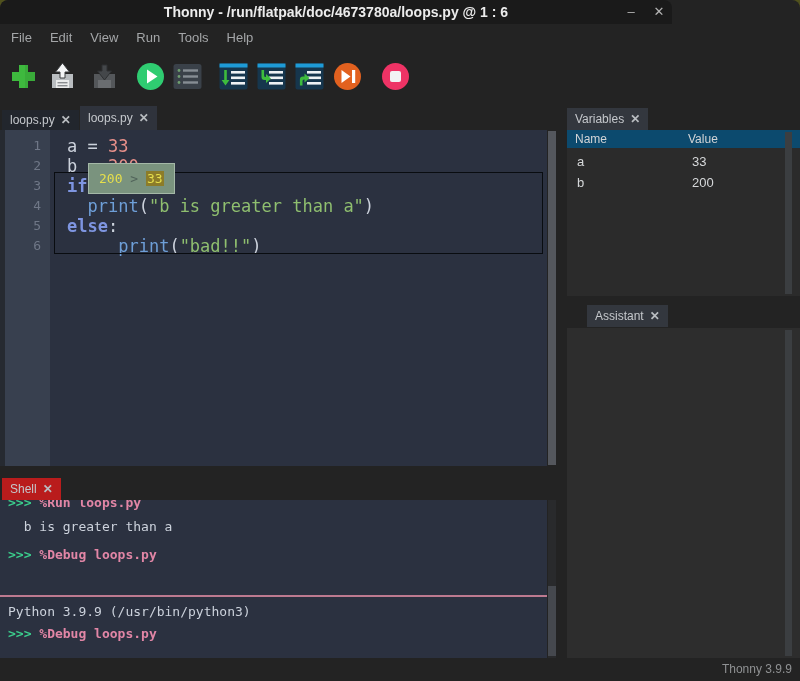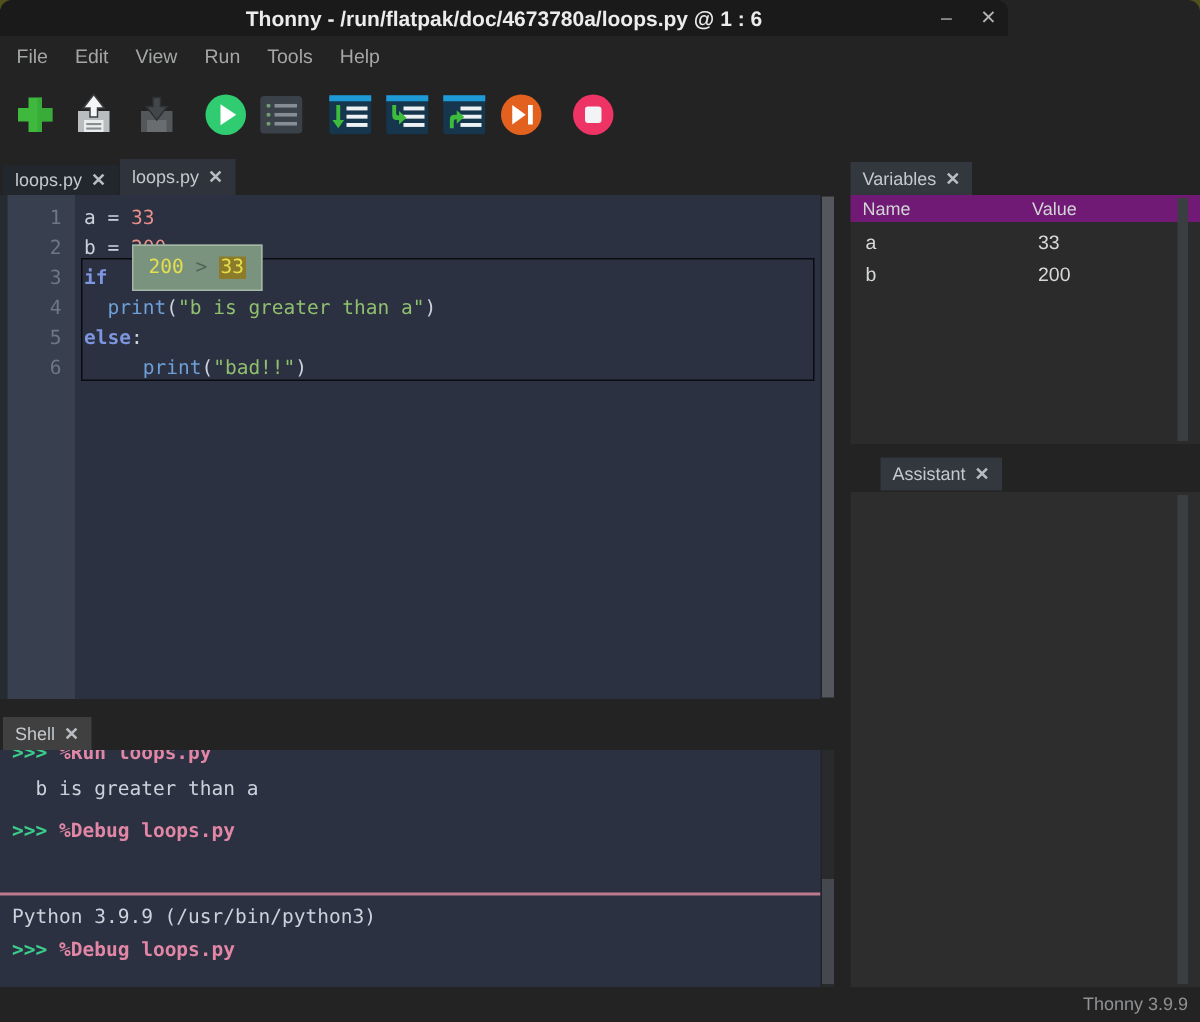--- a/index.html
+++ b/index.html
@@ -28,38 +28,38 @@
   .etab .x{margin-left:6px;color:#b9bdc1;font-weight:bold;}
   .etab1{left:2px;top:110px;height:20px;line-height:20px;background:#22262d;}
   .etab2{left:80px;top:106px;height:24px;line-height:24px;background:#2f333c;}
 
   
   .editor{position:absolute;left:0;top:130px;width:547px;height:336px;background:#2b3140;overflow:hidden;}
   .gutter{position:absolute;left:0;top:0;width:50px;height:336px;background:#38404f;border-left:5px solid #262a31;box-sizing:border-box;}
   .gut-num{height:20px;line-height:20px;text-align:right;padding-right:9px;color:#6f7787;
            font-family:"DejaVu Sans Mono",monospace;font-size:13px;}
   .gutter-inner{padding-top:6px;}
-  .code{position:absolute;left:50px;top:6px;right:0;font-family:"DejaVu Sans Mono",monospace;font-size:13px;}
+  .code{position:absolute;left:50px;top:6px;right:0;font-family:"DejaVu Sans Mono",monospace;font-size:17px;padding-left:11px;}
   .code-line{height:20px;line-height:20px;padding-left:6px;white-space:pre;}
   .seg-plain{color:#ccd2dc}
   .seg-number{color:#e8908a}
   .seg-keyword{color:#7e95e0;font-weight:bold}
   .seg-function{color:#6e9fd8}
   .seg-string{color:#8fbf6f}
   .debug-frame{position:absolute;left:54px;top:42px;width:487px;height:80px;border:1px solid #090c10;}
   .value-tooltip{position:absolute;left:88px;top:33px;height:31px;background:#7a937e;border:1px solid #a4b8a7;
                  box-sizing:border-box;display:flex;align-items:center;padding:0 10px;
                  font-family:"DejaVu Sans Mono",monospace;font-size:13px;z-index:5;white-space:pre;}
   .tt-val{color:#e6df4c;}
   .tt-op{color:#51645a;}
   .tt-hl{color:#e6df4c;background:#8c7c29;padding:0 1px;}
   .editor-scrollbar{position:absolute;left:548px;top:131px;width:8px;height:334px;background:#54575d;}
 
   
-  .shell-tab{position:absolute;left:2px;top:478px;height:22px;line-height:22px;background:#404040;
+  .shell-tab{position:absolute;left:2px;top:478px;height:22px;line-height:22px;background:#b91c1c;
              font-size:12px;color:#c5c8cc;padding:0 8px;z-index:6;}
   .shell-tab .x{margin-left:6px;color:#b9bdc1;font-weight:bold;}
   .shell{position:absolute;left:0;top:500px;width:547px;height:158px;background:#2b3140;overflow:hidden;
          font-family:"DejaVu Sans Mono",monospace;font-size:13px;}
   .shell-inner{margin-top:-7px;}
   .shell-line{height:20px;line-height:20px;padding-left:8px;white-space:pre;}
   .shell-inner > :nth-child(2){margin-top:4px;}
   .shell-inner > :nth-child(3){margin-top:8px;}
   .shell-inner > :nth-child(4){margin-top:30px;}
   .shell-inner > :nth-child(5){margin-top:5px;}
@@ -71,21 +71,21 @@
   .shell-sb-track{position:absolute;left:548px;top:500px;width:8px;height:158px;background:#292a2c;}
   .shell-sb-thumb{position:absolute;left:548px;top:586px;width:8px;height:70px;background:#45484e;}
 
   
   .rtab{position:absolute;left:567px;height:22px;line-height:22px;background:#33373e;font-size:12px;
         color:#c5c8cc;padding:0 8px;}
   .rtab .x{margin-left:6px;color:#b9bdc1;font-weight:bold;}
   .vars-tab{top:108px;}
   .assist-tab{top:305px;margin-left:20px;}
   .vars-panel{position:absolute;left:567px;top:130px;width:233px;height:166px;background:#2b2b2b;}
-  .vars-header{position:relative;height:18px;background:#701a75;font-size:12px;color:#d2d4d6;line-height:18px;}
+  .vars-header{position:relative;height:18px;background:#0c4a6e;font-size:12px;color:#d2d4d6;line-height:18px;}
   .vh-name{margin-left:8px;}
   .vh-value{position:absolute;left:121px;top:0;}
   .var-row{position:relative;height:21px;line-height:21px;font-size:13px;color:#d6d8da;}
   .var-row:first-of-type{margin-top:3px;}
   .var-name{margin-left:10px;}
   .var-value{position:absolute;left:125px;top:0;}
   .assist-panel{position:absolute;left:567px;top:328px;width:233px;height:330px;background:#2d2d2d;}
   .scroll-strip{position:absolute;right:8px;top:2px;bottom:2px;width:7px;background:#3b3e41;}
 
   

